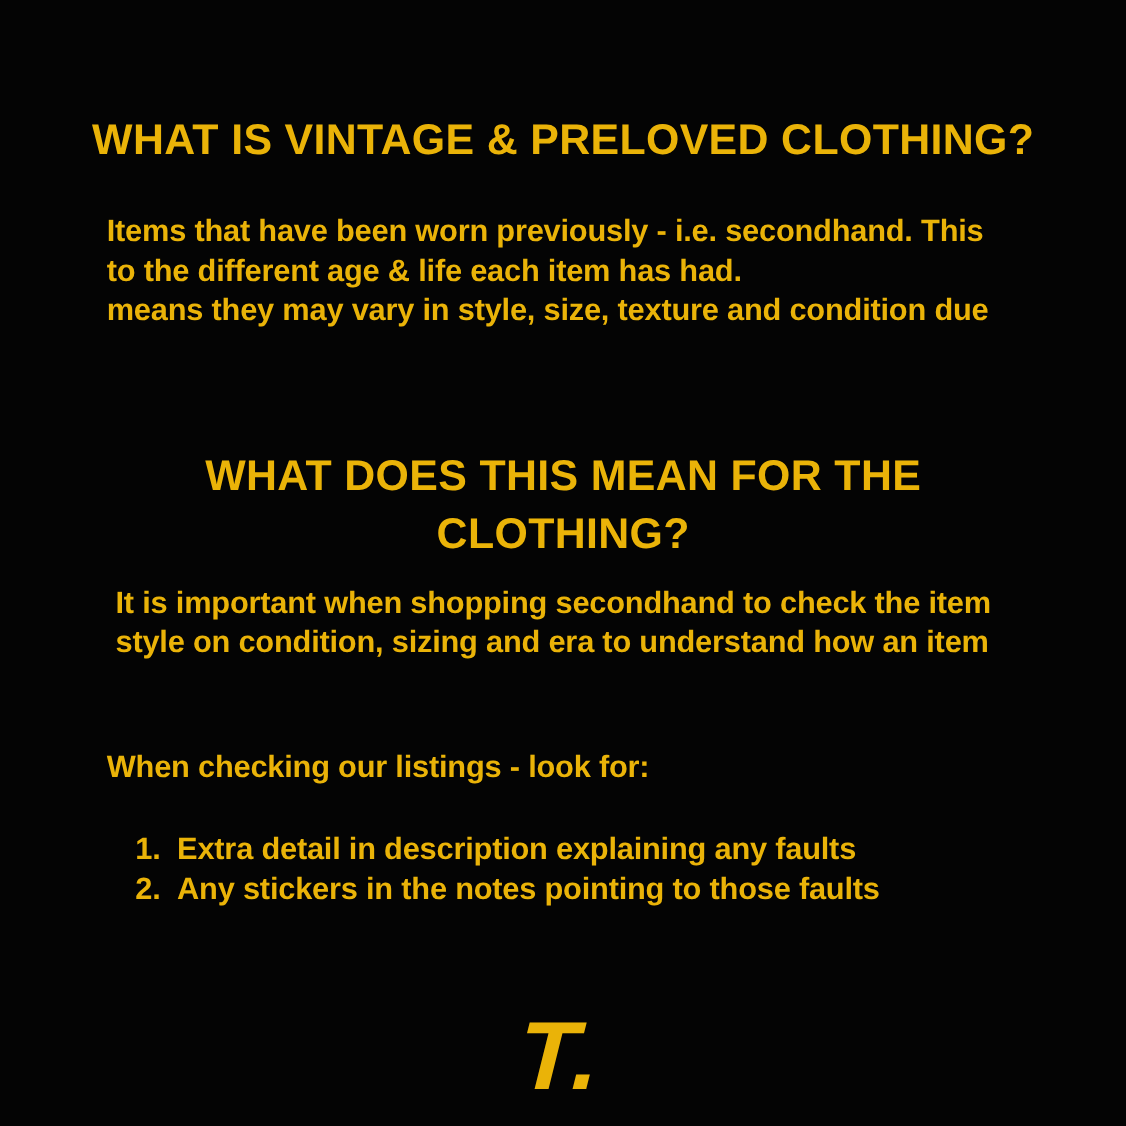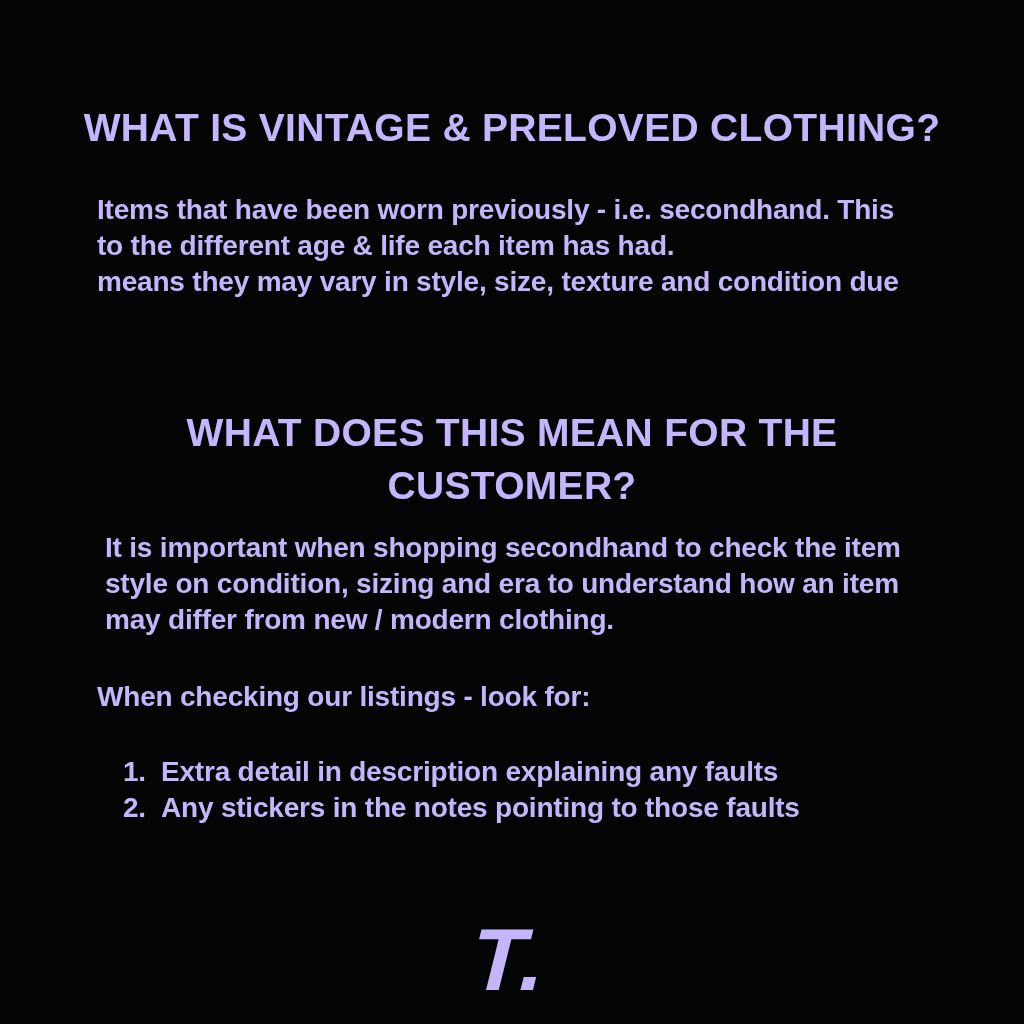--- a/index.html
+++ b/index.html
@@ -5,21 +5,21 @@
   html, body {
     margin: 0;
     padding: 0;
     background: #000;
   }
   .canvas {
     position: relative;
     width: 1024px;
     height: 1024px;
     background: #040404;
-    color: #c4b5fd;
+    color: #eab308;
     font-family: "Liberation Sans", sans-serif;
     overflow: hidden;
   }
   .heading {
     position: absolute;
     left: 0;
     right: 0;
     text-align: center;
     font-weight: 800;
     font-size: 39px;
@@ -74,27 +74,26 @@
   <h1 class="heading heading-1">WHAT IS VINTAGE &amp; PRELOVED CLOTHING?</h1>
 
   <div class="body-copy intro-para">
     <div>Items that have been worn previously - i.e. secondhand. This</div>
     <div>to the different age &amp; life each item has had.</div>
     <div>means they may vary in style, size, texture and condition due</div>
   </div>
 
   <h2 class="heading heading-2">
     <div>WHAT DOES THIS MEAN FOR THE</div>
-    <div>CUSTOMER?</div>
+    <div>CLOTHING?</div>
   </h2>
 
   <div class="body-copy customer-para">
     <div>It is important when shopping secondhand to check the item</div>
     <div>style on condition, sizing and era to understand how an item</div>
-    <div>may differ from new / modern clothing.</div>
   </div>
 
   <div class="body-copy tip-line">When checking our listings - look for:</div>
 
   <div class="body-copy checklist">
     <div class="checklist-row">
       <span class="checklist-number">1.</span>
       <span>Extra detail in description explaining any faults</span>
     </div>
     <div class="checklist-row">

